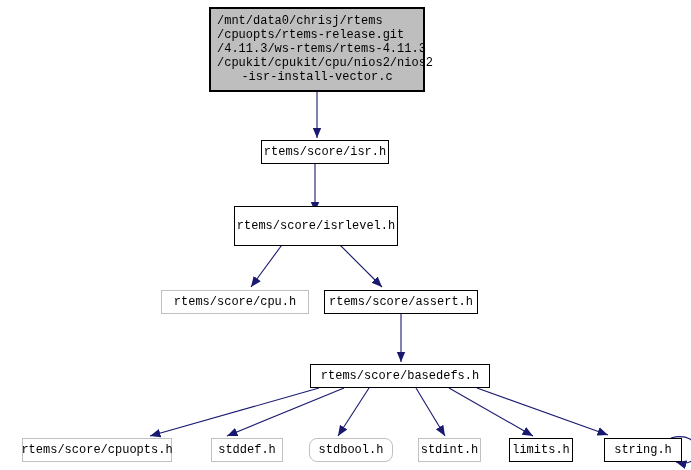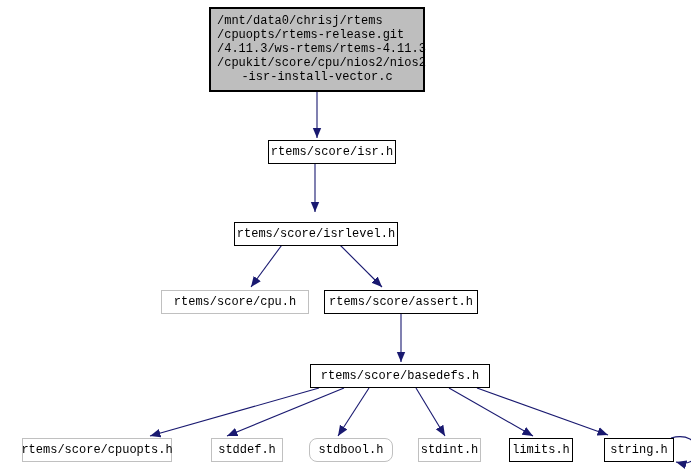--- a/index.html
+++ b/index.html
@@ -79,39 +79,39 @@
     <path d="M400,388 L429,436" marker-end="url(#ah)"></path>
     <path d="M433,388 L517,436" marker-end="url(#ah)"></path>
     <path d="M461,388 L592,435" marker-end="url(#ah)"></path>
     <path d="M655,438 C688,429 690,470 660,462" marker-end="url(#ah)"></path>
   </svg>
 
   <div class="node main" style="left:193px; top:7px; width:216px; height:85px;">
     <div class="row">/mnt/data0/chrisj/rtems</div>
     <div class="row">/cpuopts/rtems-release.git</div>
     <div class="row">/4.11.3/ws-rtems/rtems-4.11.3</div>
-    <div class="row">/cpukit/score/cpu/nios2/nios2</div>
+    <div class="row">/cpukit/cpukit/cpu/nios2/nios2</div>
     <div class="row center">-isr-install-vector.c</div>
   </div>
 
-  <div class="node link" style="left:252px; top:140px; width:128px; height:24px;">rtems/score/isr.h</div>
+  <div class="node link" style="left:245px; top:140px; width:128px; height:24px;">rtems/score/isr.h</div>
 
-  <div class="node link" style="left:218px; top:222px; width:164px; height:24px;">rtems/score/isrlevel.h</div>
+  <div class="node link" style="left:218px; top:206px; width:164px; height:40px;">rtems/score/isrlevel.h</div>
 
   <div class="node" style="left:145px; top:290px; width:148px; height:24px;">rtems/score/cpu.h</div>
 
   <div class="node link" style="left:294px; top:364px; width:180px; height:24px;">rtems/score/basedefs.h</div>
 
   <div class="node link" style="left:308px; top:290px; width:154px; height:24px;">rtems/score/assert.h</div>
 
   <div class="node" style="left:6px; top:438px; width:150px; height:24px;">rtems/score/cpuopts.h</div>
 
   <div class="node" style="left:195px; top:438px; width:72px; height:24px;">stddef.h</div>
 
   <div class="node" style="left:293px; top:438px; width:84px; height:24px;border-radius:8px;">stdbool.h</div>
 
   <div class="node link" style="left:493px; top:438px; width:64px; height:24px;">limits.h</div>
 
   <div class="node" style="left:402px; top:438px; width:63px; height:24px;">stdint.h</div>
 
-  <div class="node link" style="left:588px; top:438px; width:70px; height:24px;text-align:center;">string.h</div>
+  <div class="node link" style="left:588px; top:438px; width:78px; height:24px;text-align:center;">string.h</div>
 
 </div>
 
 </body></html>

